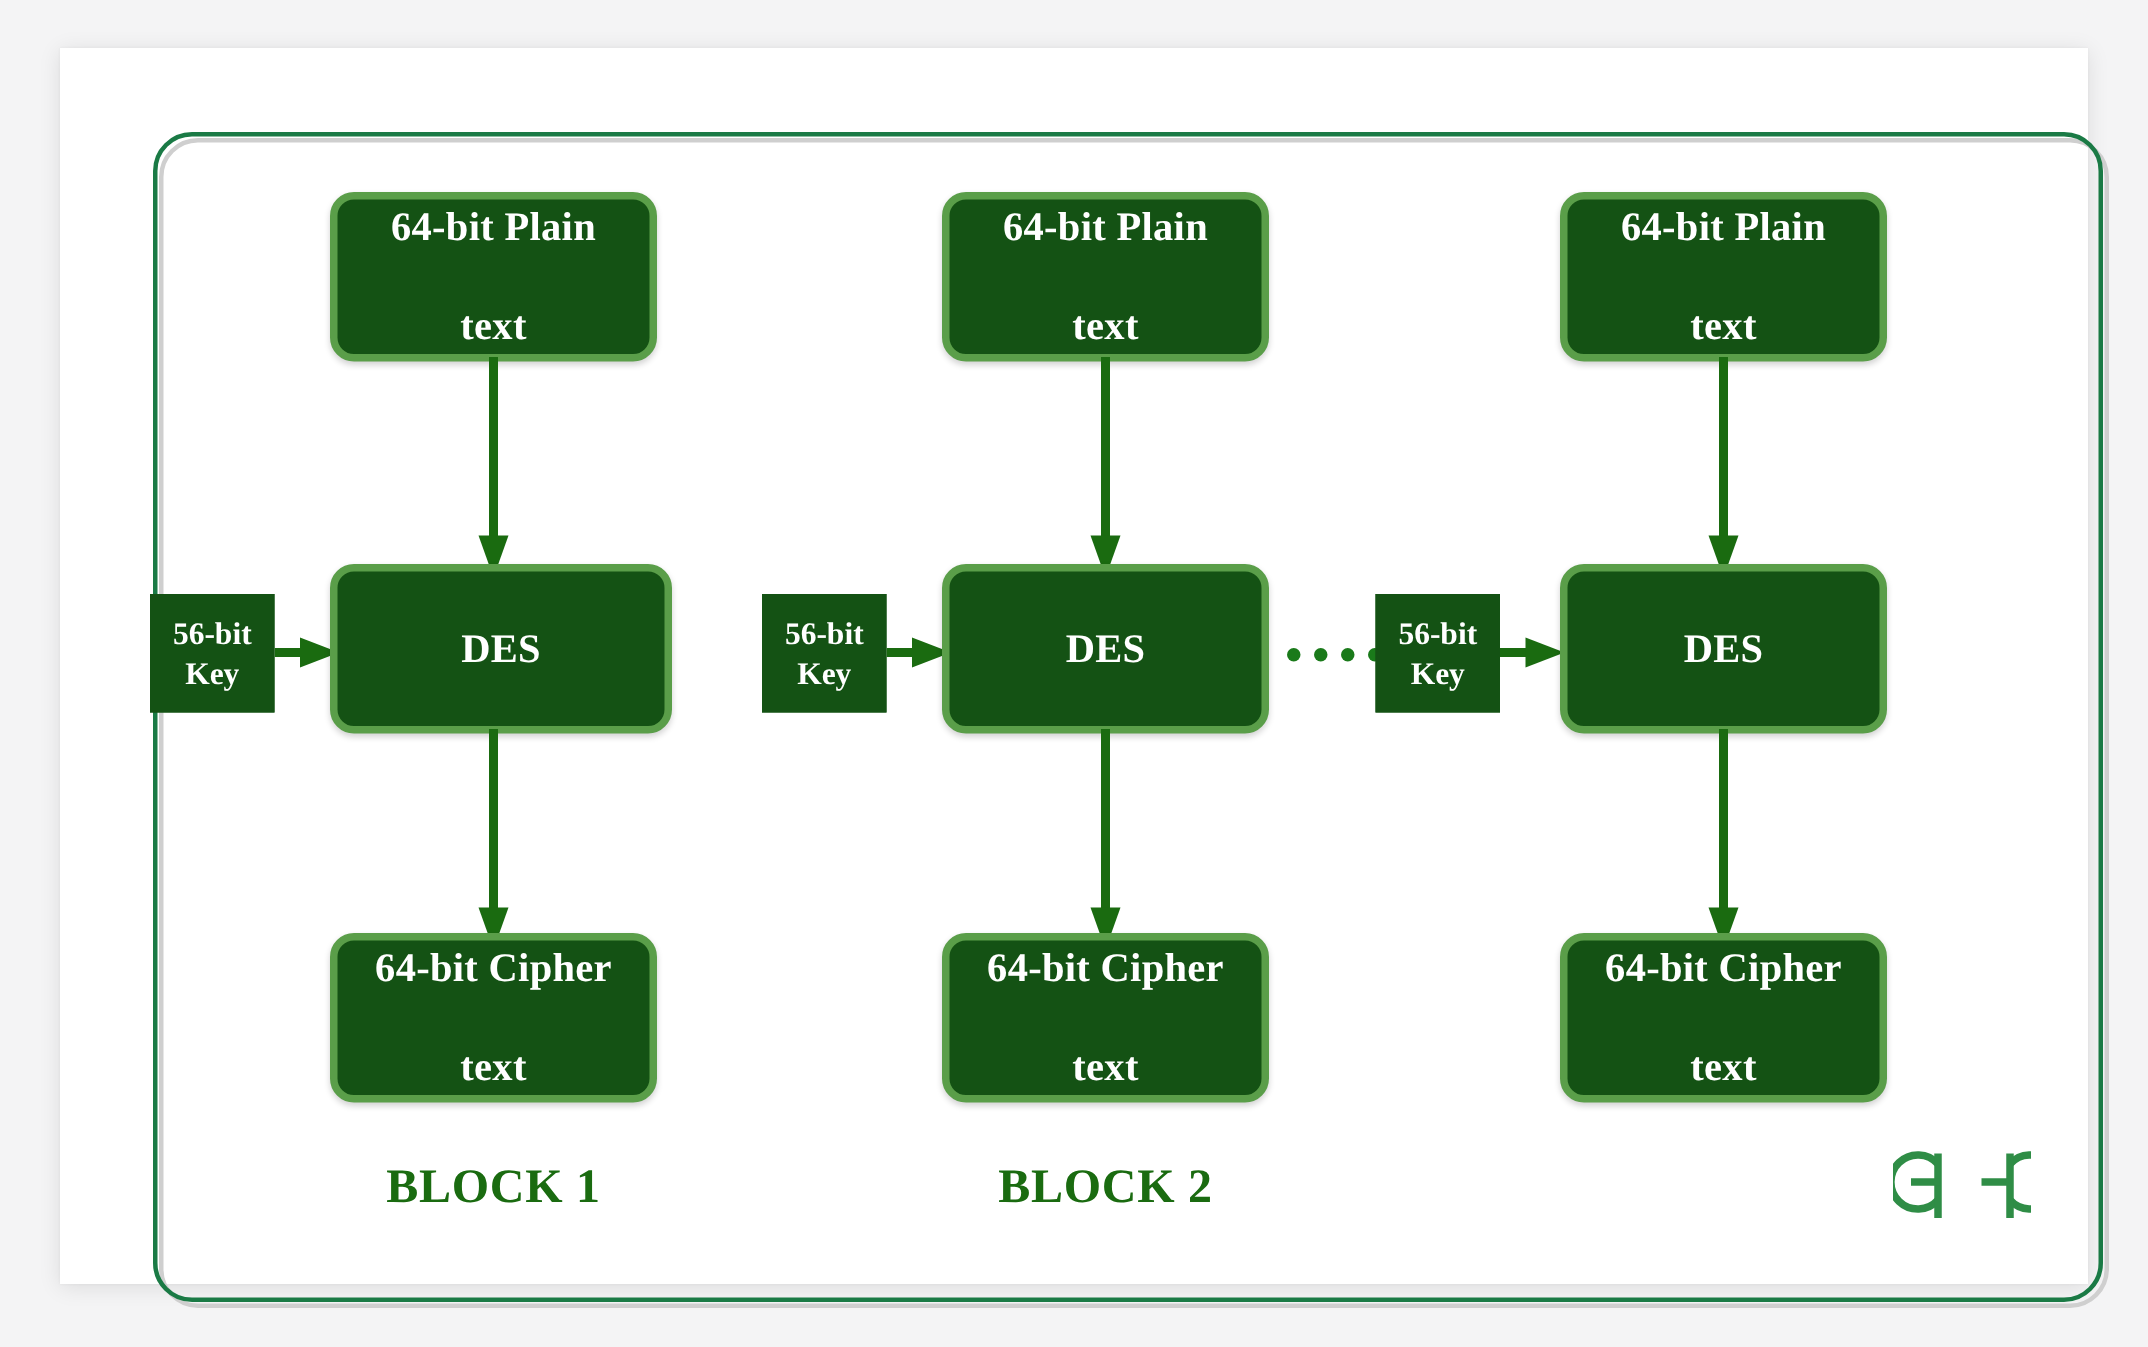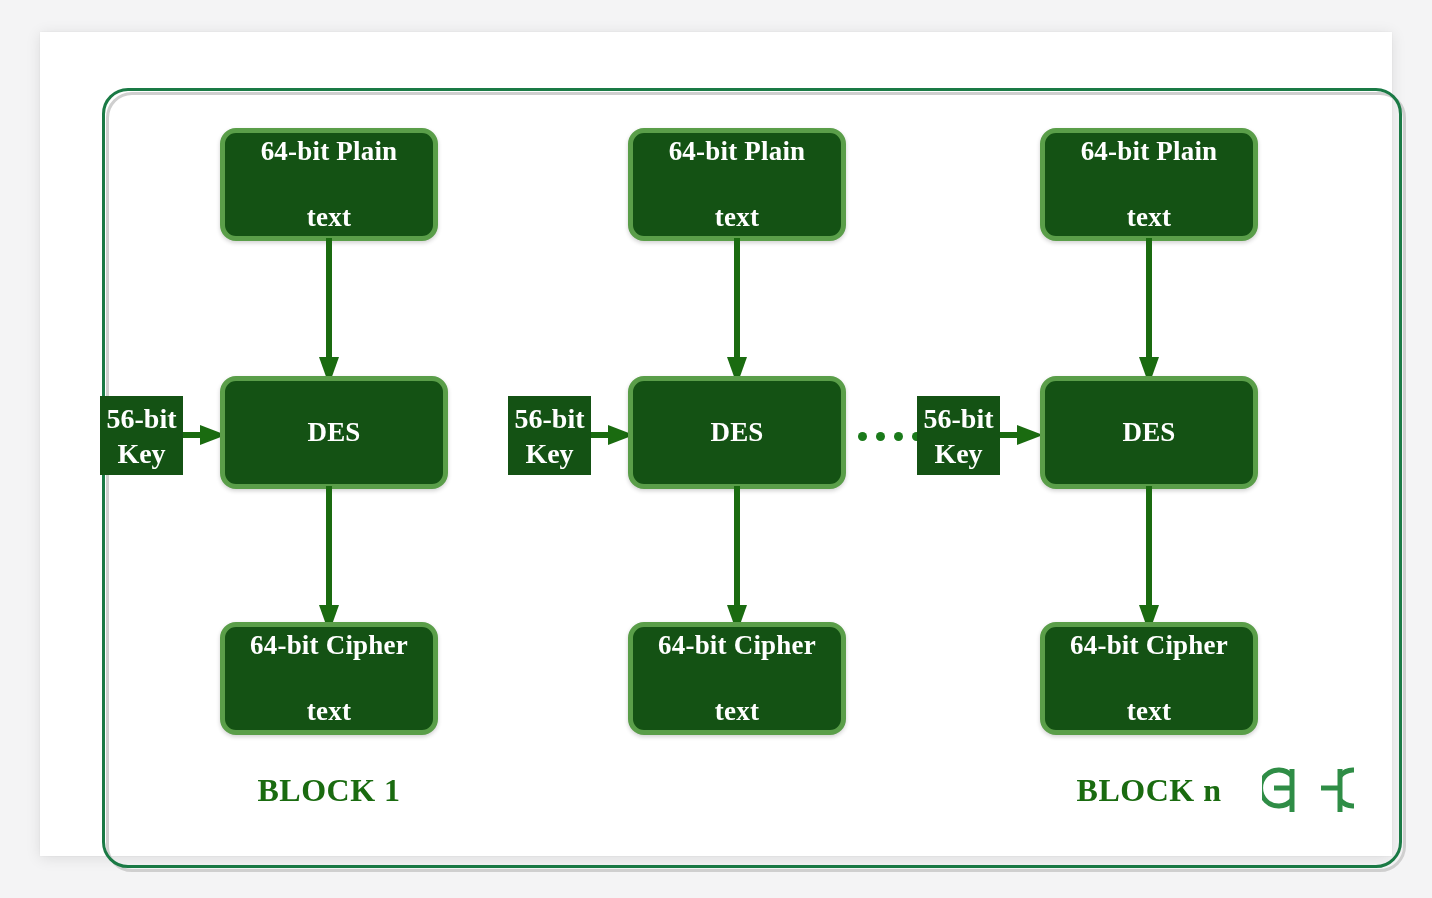--- a/index.html
+++ b/index.html
@@ -82,21 +82,21 @@
     position: absolute;
     background: #145214;
     border: 1px solid #145214;
     box-sizing: border-box;
     color: #ffffff;
     display: flex;
     align-items: center;
     justify-content: center;
     text-align: center;
     font-weight: bold;
-    font-size: 28px;
+    font-size: 21px;
     line-height: 1.25;
   }
 
   
   .arrow-v {
     position: absolute;
     width: 26px;
   }
   .arrow-h {
     position: absolute;
@@ -237,20 +237,21 @@
     </svg>
   </div>
 
   <div class="rbox" style="left:628px; top:622px; width:218px; height:113px;">
     <span>
       <span>64-bit Cipher</span><br>
       <span>text</span>
     </span>
   </div>
 
+  <div class="caption" style="left:628px; top:772px; width:218px;">BLOCK 2</div>
 
   <div id="dots">
     <i></i>
     <i></i>
     <i></i>
     <i></i>
   </div>
 
   <div class="rbox" style="left:1040px; top:128px; width:218px; height:113px;">
     <span>
@@ -291,21 +292,20 @@
     </svg>
   </div>
 
   <div class="rbox" style="left:1040px; top:622px; width:218px; height:113px;">
     <span>
       <span>64-bit Cipher</span><br>
       <span>text</span>
     </span>
   </div>
 
-  <div class="caption" style="left:1040px; top:772px; width:218px;">BLOCK n</div>
 
   <div id="logo">
     <svg width="92" height="62" viewBox="0 0 92 62">
 
       <g fill="none" stroke="#2f8d46" stroke-width="5">
         <path d="M30 20 A18 18 0 1 0 30 44"></path>
         <path d="M30 13 L30 56"></path>
         <path d="M12 32 L31 32"></path>
       </g>
 

